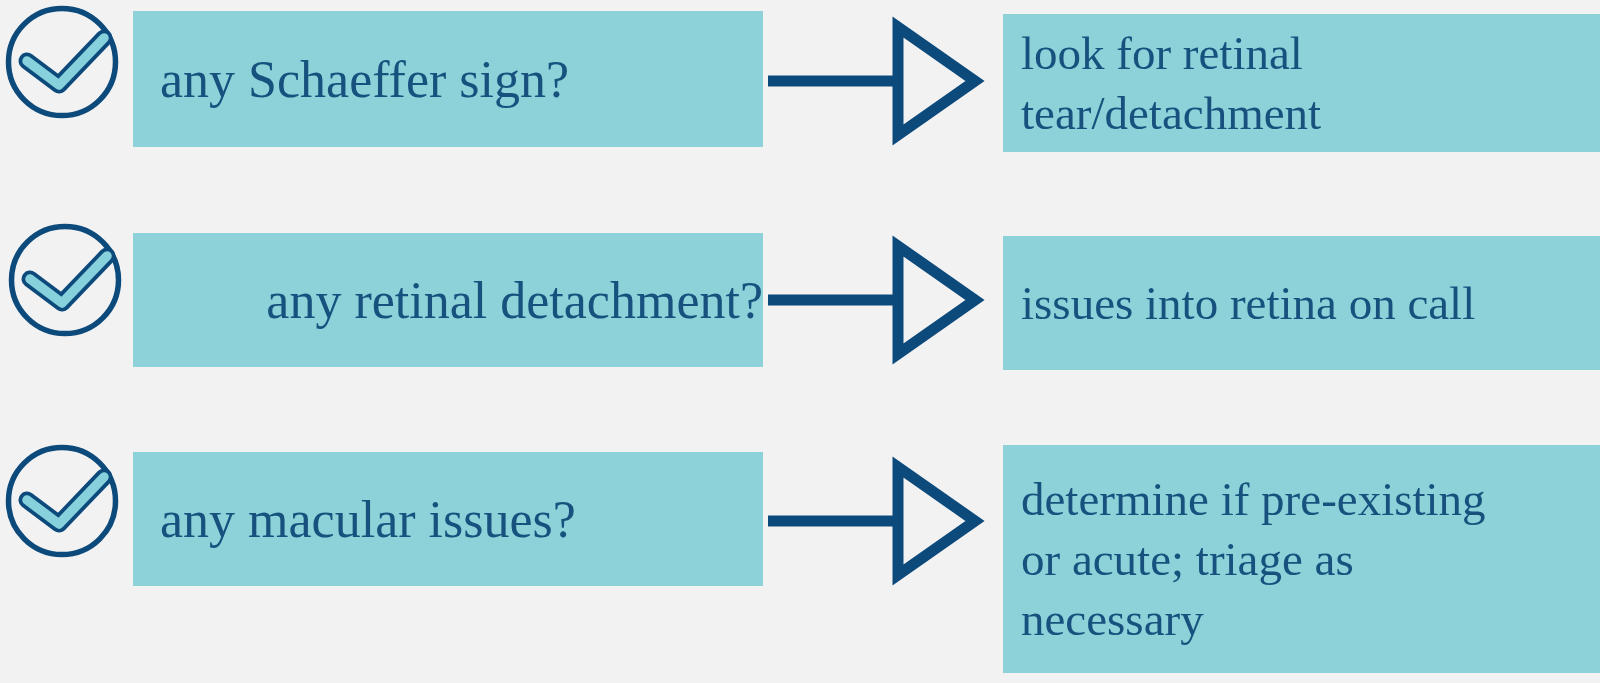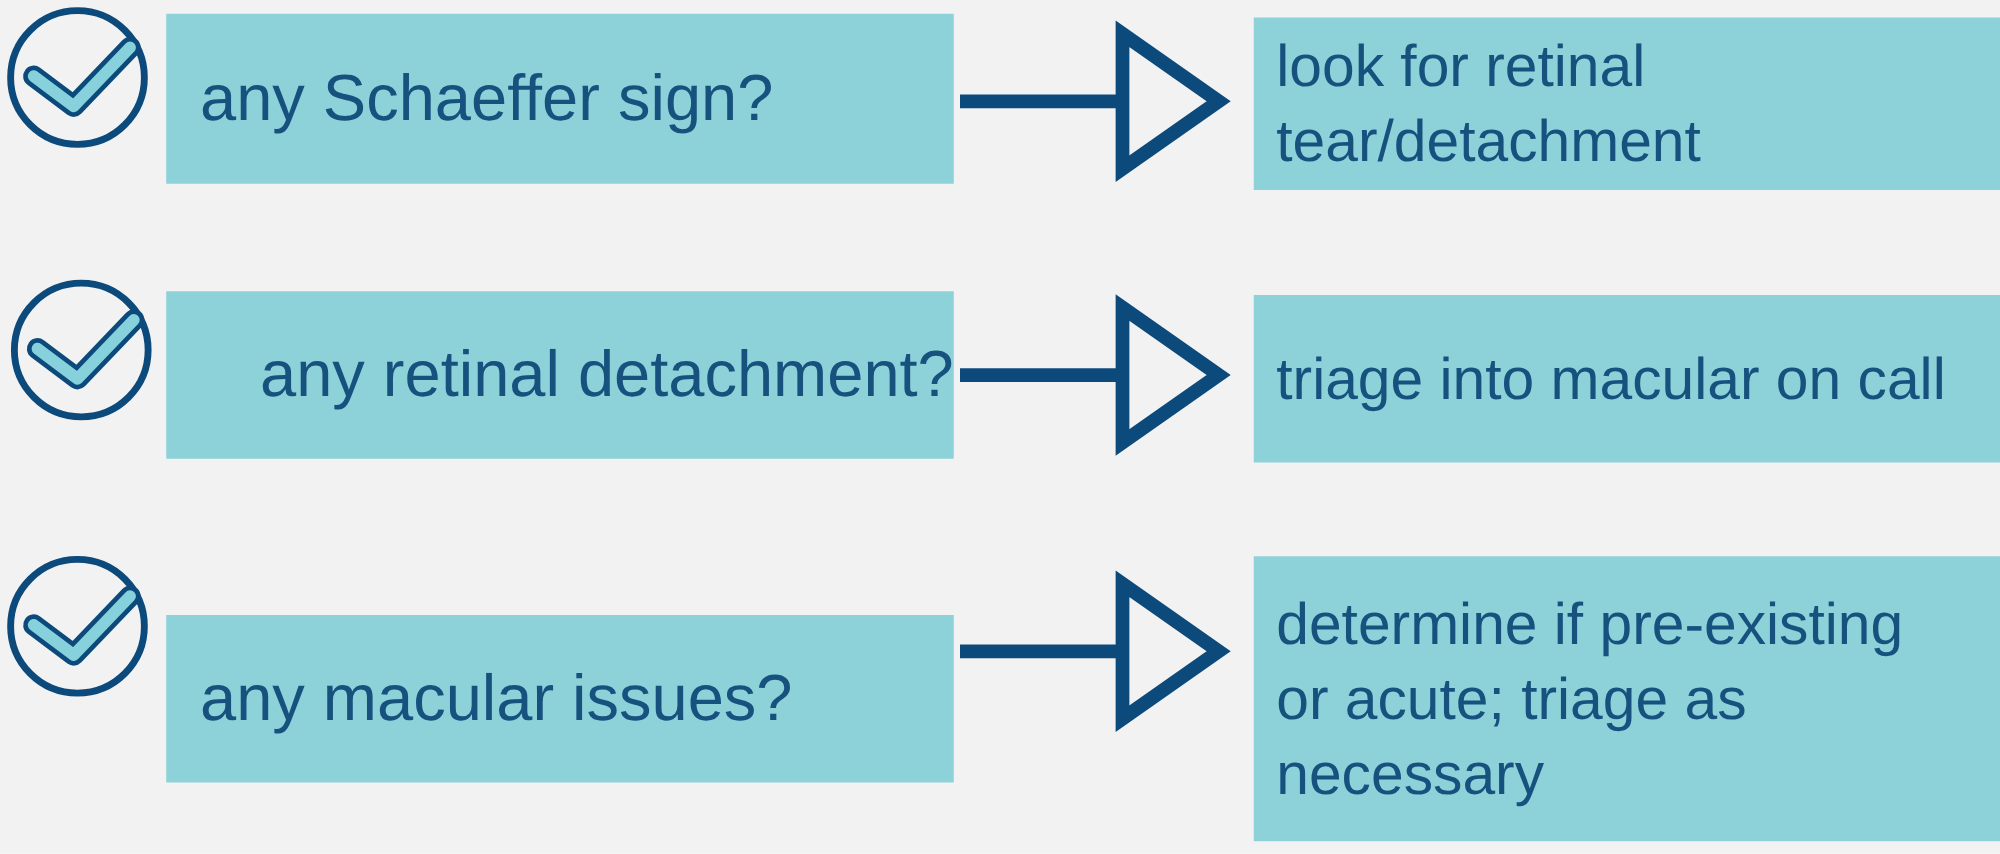--- a/index.html
+++ b/index.html
@@ -2,21 +2,21 @@
 <html style="--bg: #f2f2f2; --teal: #8dd2d9; --navy: #0d4a7c; --text: #17527f; --checkfill: #87d1dc;"><head>
 <meta charset="utf-8">
 <style>
   html, body { margin: 0; padding: 0; }
   .canvas {
     position: relative;
     width: 1600px;
     height: 683px;
     background: var(--bg, #f2f2f2);
     overflow: hidden;
-    font-family: Liberation Sans, sans-serif;
+    font-family: Liberation Serif, serif;
   }
   .box {
     position: absolute;
     background: var(--teal, #8dd2d9);
     color: var(--text, #17527f);
     display: flex;
     align-items: center;
     box-sizing: border-box;
   }
   .qbox { font-size: 52px; padding-left: 27px; }
@@ -30,21 +30,21 @@
   .rbox-1  { left: 983px; top: 14px;  width: 617px; height: 138px; }
 
   
   .icon-2  { left: 8px;   top: 223px; }
   .qbox-2  { left: 133px; top: 233px; width: 630px; height: 134px; justify-content: flex-end; }
   .arrow-2 { left: 766px; top: 235px; }
   .rbox-2  { left: 983px; top: 236px; width: 617px; height: 134px; }
 
   
   .icon-3  { left: 5px;   top: 444px; }
-  .qbox-3  { left: 133px; top: 452px; width: 630px; height: 134px; margin-top: 40px; }
+  .qbox-3  { left: 133px; top: 452px; width: 630px; height: 134px; }
   .arrow-3 { left: 766px; top: 456px; }
   .rbox-3  { left: 983px; top: 445px; width: 617px; height: 228px; }
 
   .circle-ring { fill: none; stroke: var(--navy, #0d4a7c); stroke-width: 5.5px; }
   .check-outer { fill: none; stroke: var(--navy, #0d4a7c); stroke-width: 17px;
                  stroke-linecap: round; stroke-linejoin: round; }
   .check-inner { fill: none; stroke: var(--checkfill, #87d1dc); stroke-width: 9.5px;
                  stroke-linecap: round; stroke-linejoin: round; }
   .arrow-shaft { stroke: var(--navy, #0d4a7c); stroke-width: 11px; }
   .arrow-head  { fill: var(--bg, #f2f2f2); stroke: var(--navy, #0d4a7c);
@@ -78,21 +78,21 @@
     <path class="check-inner" d="M22 56 L54 80 L99 33"></path>
   </svg>
   <div class="box qbox qbox-2">
     <span>any retinal detachment?</span>
   </div>
   <svg class="arrow arrow-2" width="220" height="130" viewBox="0 0 220 130">
     <line class="arrow-shaft" x1="2" y1="65" x2="131" y2="65"></line>
     <polygon class="arrow-head" points="132,11 132,119 209,65"></polygon>
   </svg>
   <div class="box rbox rbox-2">
-    <span>triage into macular on call</span>
+    <span>issues into retina on call</span>
   </div>
 
   <svg class="icon icon-3" width="114" height="114" viewBox="0 0 114 114">
     <circle class="circle-ring" cx="57" cy="57" r="53.5"></circle>
     <path class="check-outer" d="M22 56 L54 80 L99 33"></path>
     <path class="check-inner" d="M22 56 L54 80 L99 33"></path>
   </svg>
   <div class="box qbox qbox-3">
     <span>any macular issues?</span>
   </div>

